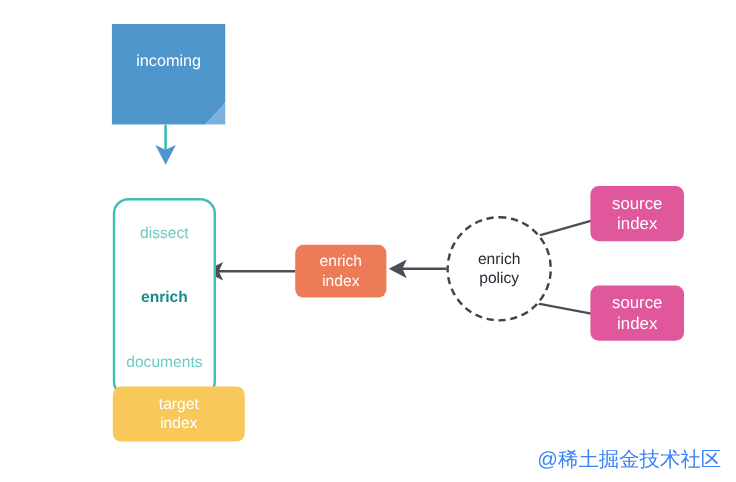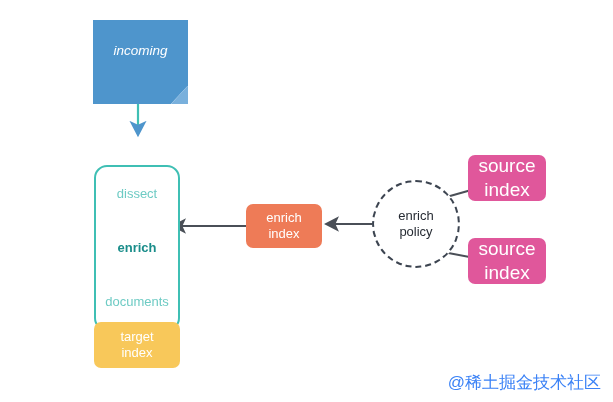--- a/index.html
+++ b/index.html
@@ -57,21 +57,20 @@
     bottom: 0;
     width: 17px;
     height: 18.5px;
     background: #79b0dc;
     clip-path: polygon(100% 0, 100% 100%, 0 100%);
   }
   #doc-node .doc-text {
     position: relative;
     z-index: 2;
     margin-bottom: 21px;
-    font-style: italic;
   }
 
   
   #pipeline-label {
     position: absolute;
     left: 91px;
     top: 141px;
     font-size: 13.5px;
     color: #2b2b2b;
     white-space: nowrap;
@@ -120,37 +119,37 @@
     border: 2px dashed #3c4450;
     border-radius: 50%;
     background: #ffffff;
     color: #262b33;
     font-size: 13px;
     z-index: 3;
   }
 
   
   .source-index {
-    left: 468px;
+    left: 492px;
     width: 78px;
     height: 46px;
     background: #e0579b;
     border-radius: 7px;
     color: #ffffff;
-    font-size: 19px;
+    font-size: 14px;
     z-index: 3;
   }
   #source-index-1 { top: 155px; }
   #source-index-2 { top: 238px; }
 
   
   #target-index {
     left: 94px;
     top: 322px;
-    width: 86px;
+    width: 110px;
     height: 46px;
     background: #f8c85a;
     border-radius: 7px;
     color: #ffffff;
     font-size: 13px;
     z-index: 3;
   }
 
   
   #watermark-big {

